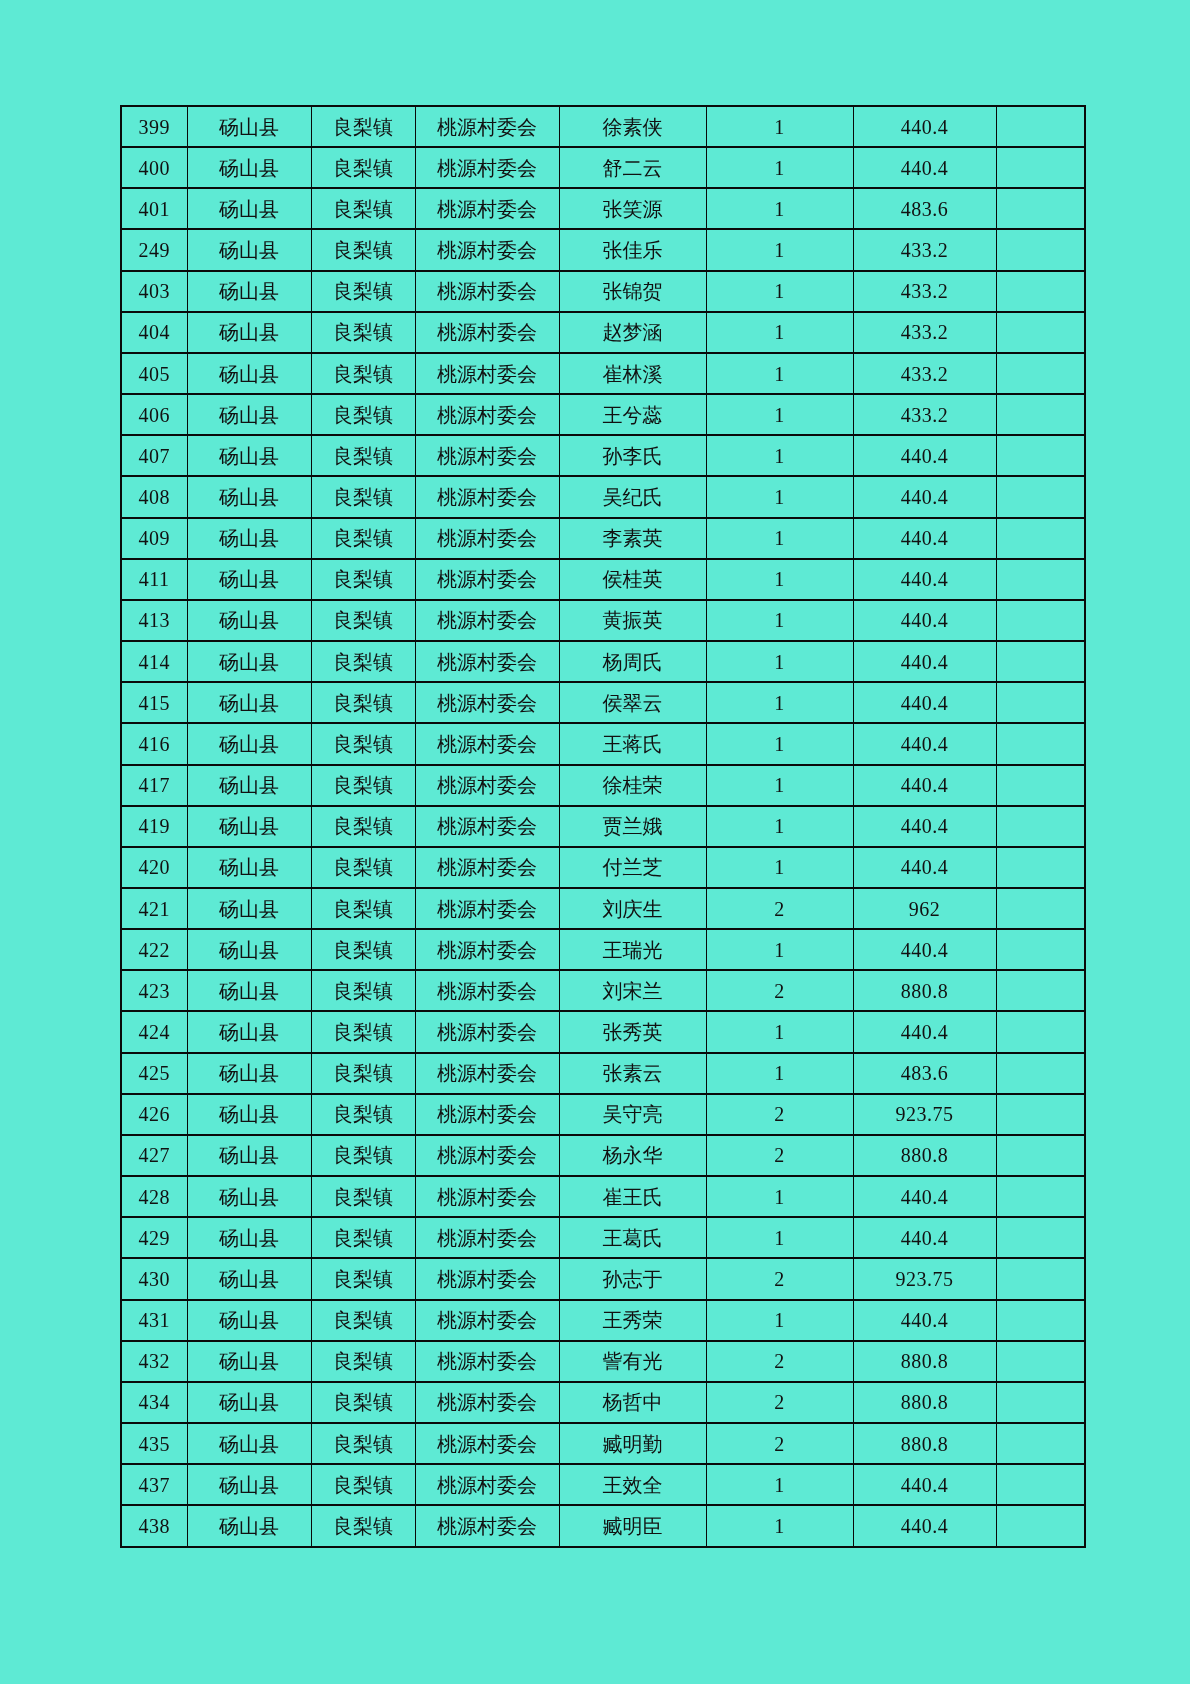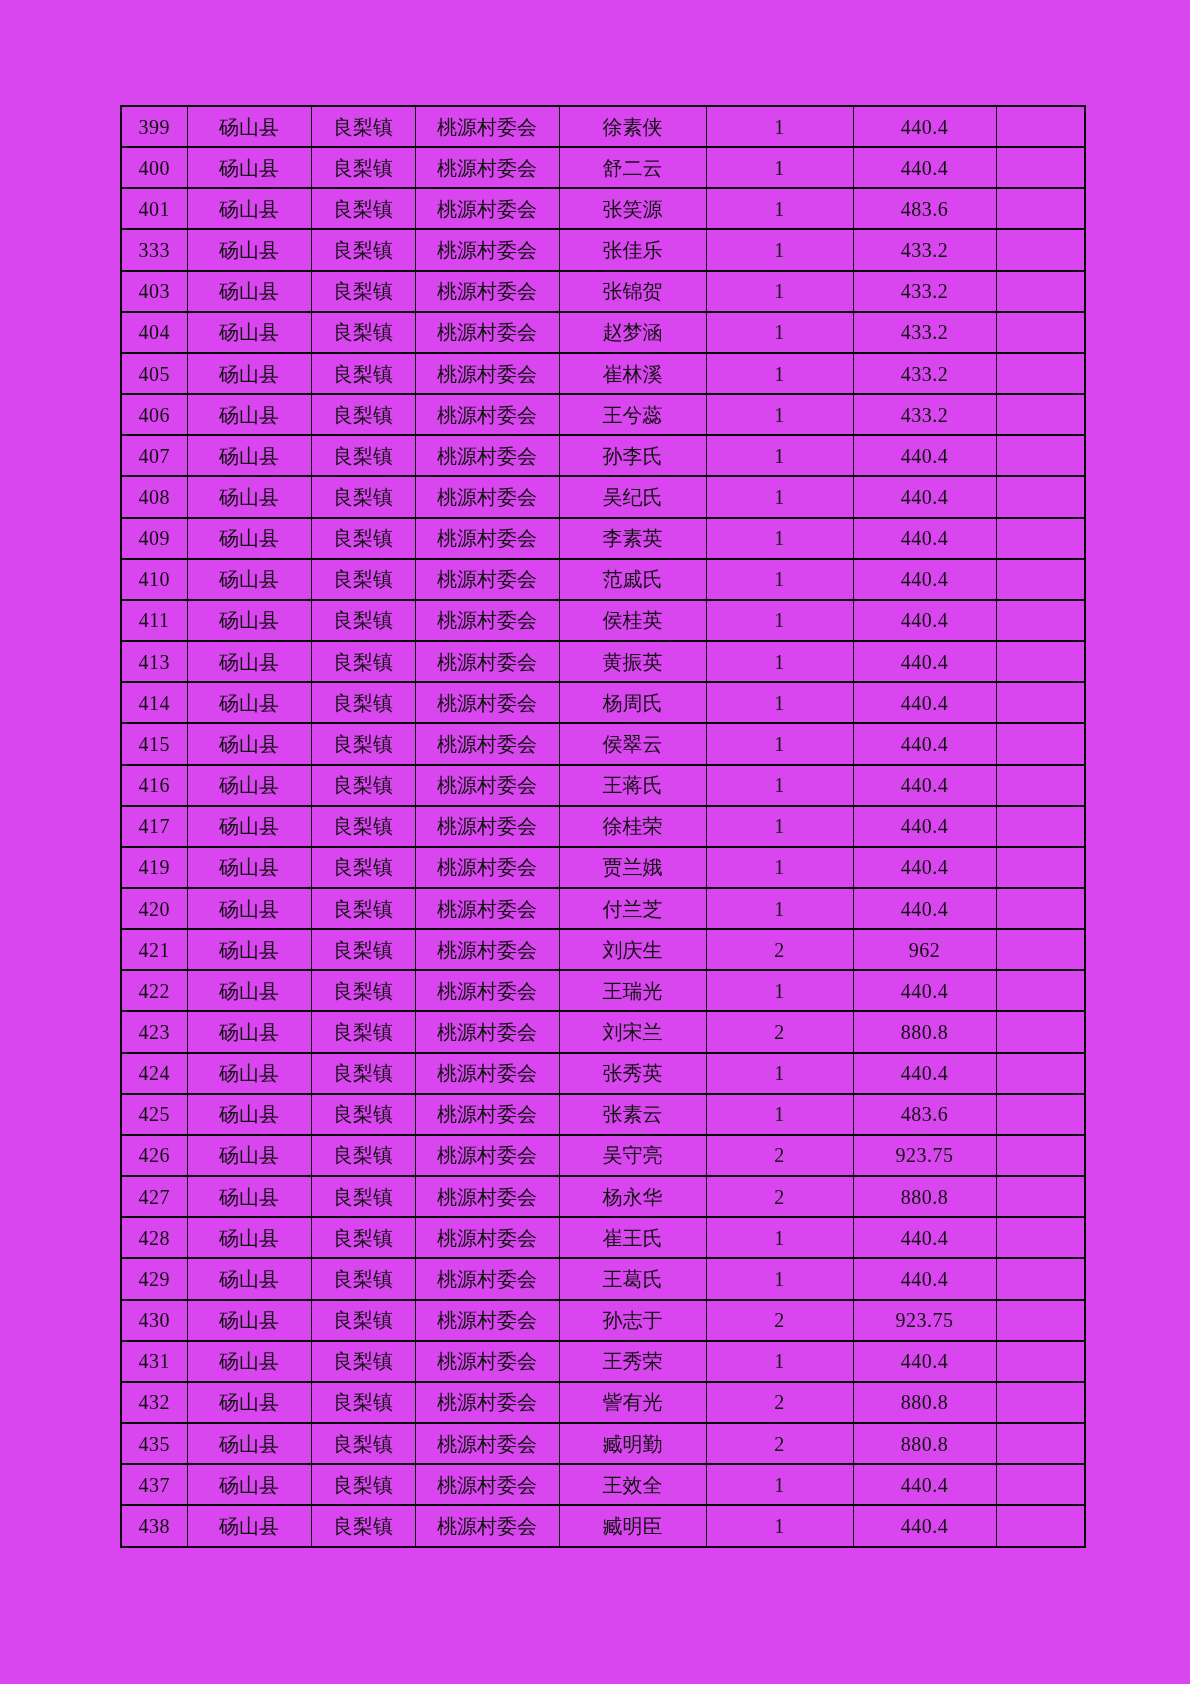--- a/index.html
+++ b/index.html
@@ -12,21 +12,21 @@
     height: 1684px;
     position: relative;
     font-family: "Liberation Serif", "DejaVu Serif", serif;
     color: #111111;
   }
   .page {
     position: absolute;
     left: 0; top: 0;
     width: 1190px;
     height: 1684px;
-    background: #d946ef;
+    background: #5eead4;
   }
   table.roster {
     position: absolute;
     left: 120px;
     top: 105px;
     width: 964px;
     height: 1443px;
     border-collapse: collapse;
     table-layout: fixed;
   }
@@ -94,21 +94,21 @@
           <td class="c-index">401</td>
           <td class="c-county">砀山县</td>
           <td class="c-town">良梨镇</td>
           <td class="c-village">桃源村委会</td>
           <td class="c-name">张笑源</td>
           <td class="c-count">1</td>
           <td class="c-amount">483.6</td>
           <td class="c-blank"></td>
         </tr>
         <tr>
-          <td class="c-index">333</td>
+          <td class="c-index">249</td>
           <td class="c-county">砀山县</td>
           <td class="c-town">良梨镇</td>
           <td class="c-village">桃源村委会</td>
           <td class="c-name">张佳乐</td>
           <td class="c-count">1</td>
           <td class="c-amount">433.2</td>
           <td class="c-blank"></td>
         </tr>
         <tr>
           <td class="c-index">403</td>
@@ -174,30 +174,20 @@
           <td class="c-index">409</td>
           <td class="c-county">砀山县</td>
           <td class="c-town">良梨镇</td>
           <td class="c-village">桃源村委会</td>
           <td class="c-name">李素英</td>
           <td class="c-count">1</td>
           <td class="c-amount">440.4</td>
           <td class="c-blank"></td>
         </tr>
         <tr>
-          <td class="c-index">410</td>
-          <td class="c-county">砀山县</td>
-          <td class="c-town">良梨镇</td>
-          <td class="c-village">桃源村委会</td>
-          <td class="c-name">范戚氏</td>
-          <td class="c-count">1</td>
-          <td class="c-amount">440.4</td>
-          <td class="c-blank"></td>
-        </tr>
-        <tr>
           <td class="c-index">411</td>
           <td class="c-county">砀山县</td>
           <td class="c-town">良梨镇</td>
           <td class="c-village">桃源村委会</td>
           <td class="c-name">侯桂英</td>
           <td class="c-count">1</td>
           <td class="c-amount">440.4</td>
           <td class="c-blank"></td>
         </tr>
         <tr>
@@ -379,20 +369,30 @@
           <td class="c-count">1</td>
           <td class="c-amount">440.4</td>
           <td class="c-blank"></td>
         </tr>
         <tr>
           <td class="c-index">432</td>
           <td class="c-county">砀山县</td>
           <td class="c-town">良梨镇</td>
           <td class="c-village">桃源村委会</td>
           <td class="c-name">訾有光</td>
+          <td class="c-count">2</td>
+          <td class="c-amount">880.8</td>
+          <td class="c-blank"></td>
+        </tr>
+        <tr>
+          <td class="c-index">434</td>
+          <td class="c-county">砀山县</td>
+          <td class="c-town">良梨镇</td>
+          <td class="c-village">桃源村委会</td>
+          <td class="c-name">杨哲中</td>
           <td class="c-count">2</td>
           <td class="c-amount">880.8</td>
           <td class="c-blank"></td>
         </tr>
         <tr>
           <td class="c-index">435</td>
           <td class="c-county">砀山县</td>
           <td class="c-town">良梨镇</td>
           <td class="c-village">桃源村委会</td>
           <td class="c-name">臧明勤</td>

